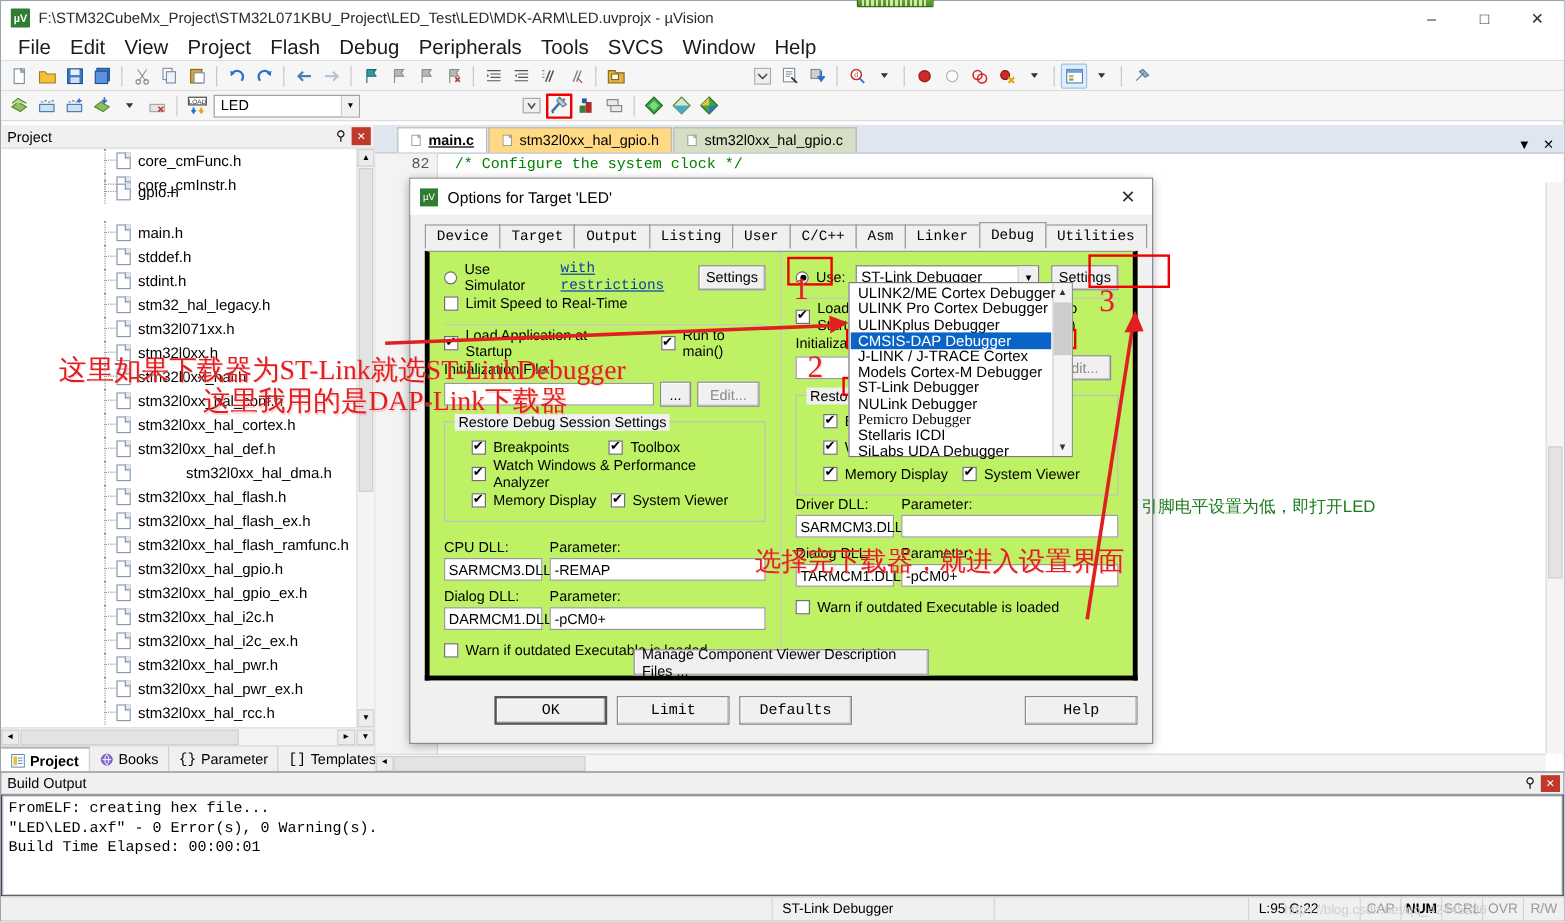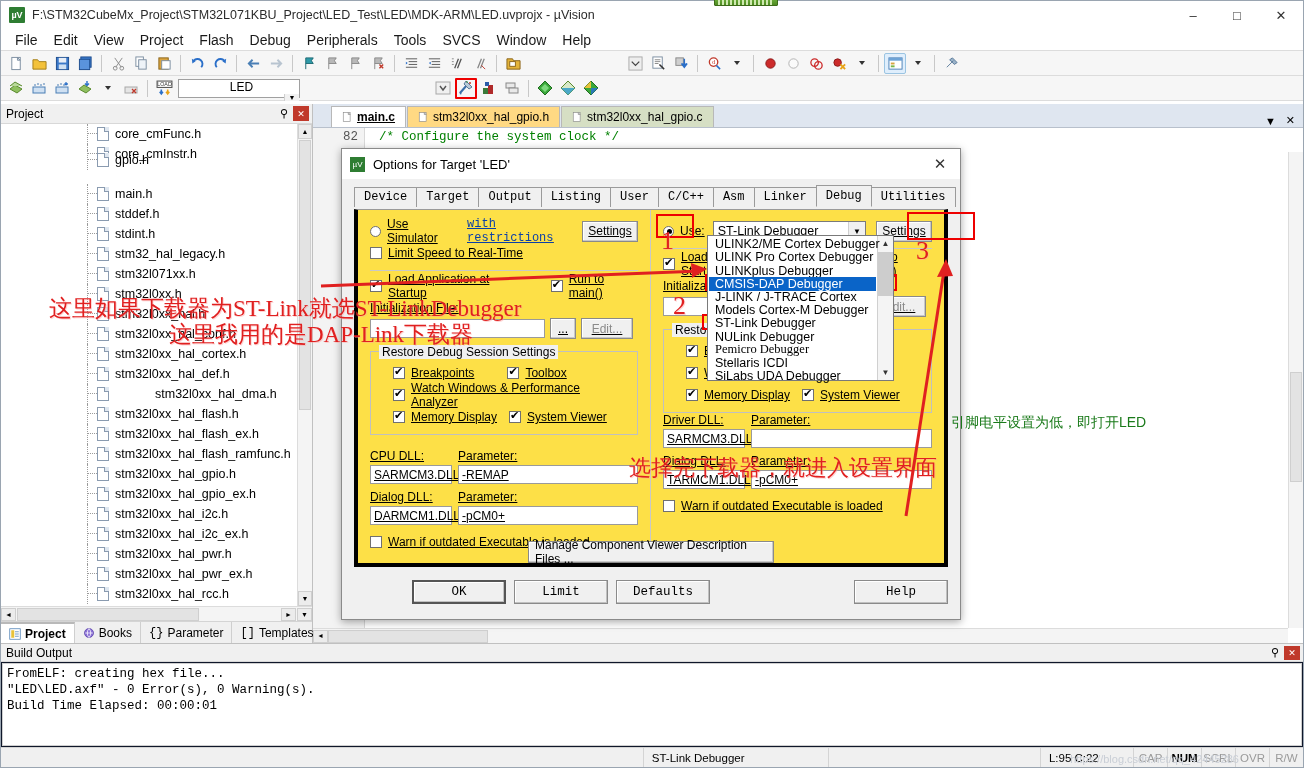--- a/index.html
+++ b/index.html
@@ -23,31 +23,31 @@
   .win-btn { width:44px; height:28px; display:flex; align-items:center; justify-content:center;
              font-size:13px; color:#333; }
   .greenbar { position:absolute; left:713px; top:-6px; width:64px; height:11px;
               background:linear-gradient(#79c043,#4e8a22); border:1px solid #3c6b18; border-radius:1px;}
   .greenbar i { position:absolute; top:1px; left:3px; right:3px; height:8px;
               background:repeating-linear-gradient(90deg,#cfe9b0 0 2px, transparent 2px 4px); display:block;}
 
   
   .menubar { height:22px; display:flex; align-items:center; padding-left:6px;
              background:#fff; border-bottom:1px solid #dcdcdc; }
-  .menubar div { padding:2px 8px; font-size:14px; color:#1a1a1a; }
+  .menubar div { padding:2px 8px; font-size:17px; color:#1a1a1a; }
 
   
   .toolbar { height:25px; display:flex; align-items:center; padding-left:4px;
              background:#f6f6f6; border-bottom:1px solid #dcdcdc; gap:1px;}
   .tb-btn { width:22px; height:21px; display:flex; align-items:center; justify-content:center;
             border:1px solid transparent; border-radius:2px; }
   .tb-sep { width:1px; height:17px; background:#c8c8c8; margin:0 4px; }
   .tb-highlight { border:2px solid #e00; border-radius:1px; }
   .combo-proj { width:122px; height:19px; border:1px solid #a0a0a0; background:#fff;
-                display:flex; align-items:center; font-size:12px; padding-left:5px; margin-left:2px;flex-direction:column;}
+                display:flex; align-items:center; font-size:12px; padding-left:5px; margin-left:2px;}
   .combo-proj .arw { margin-left:auto; width:15px; height:100%; border-left:1px solid #cfcfcf;
                 display:flex; align-items:center; justify-content:center; background:#f1f1f1; font-size:7px;}
 
   
   .main { position:absolute; left:0; right:0; top:103px; bottom:124px; display:flex; }
 
   
   .projpane { width:312px; background:#fff; border-right:1px solid #c0c0c0; display:flex; flex-direction:column;}
   .pane-head { height:20px; background:#f0f0f0; display:flex; align-items:center;
                padding-left:5px; font-size:12px; border-bottom:1px solid #d8d8d8;}
@@ -129,21 +129,21 @@
             display:flex; align-items:center; justify-content:center; margin-right:8px; }
   .dlg-title .t { font-size:13px; }
   .dlg-title .x { position:absolute; right:0; top:0; width:40px; height:30px; display:flex;
             align-items:center; justify-content:center; font-size:15px; color:#333; }
   .dlg-tabs { display:flex; align-items:flex-end; height:22px; padding-left:12px; margin-top:6px;
             font-family:"Liberation Mono", monospace; font-size:12px;}
   .dlg-tab { padding:2px 9px 3px; border:1px solid #9a9a9a; border-bottom:none; background:#f0f0f0;
             margin-right:-1px; }
   .dlg-tab.sel { background:#f0f0f0; border-bottom:1px solid #f0f0f0; position:relative; z-index:2; padding-top:3px; }
   .dlg-body { position:absolute; left:12px; right:12px; top:60px; bottom:52px; border:4px solid #000000;
-            border-top:1px solid #9a9a9a; background:#fde047;text-decoration:underline; }
+            border-top:1px solid #9a9a9a; background:#bef264; }
   .cols { display:flex; height:100%; }
   .col { width:50%; padding:10px 12px 0 12px; position:relative;}
   .col.left { border-right:1px solid #c8c8c8;}
   .row { display:flex; align-items:center; height:22px; }
   .radio { width:11px; height:11px; border:1px solid #707070; border-radius:50%; background:#fff;
            margin-right:6px; position:relative; flex:none;}
   .radio.on:after { content:""; position:absolute; left:2.5px; top:2.5px; width:5px; height:5px;
            background:#000; border-radius:50%;}
   .cb { width:12px; height:12px; border:1px solid #707070; background:#fff; margin-right:6px;
            position:relative; flex:none;}

